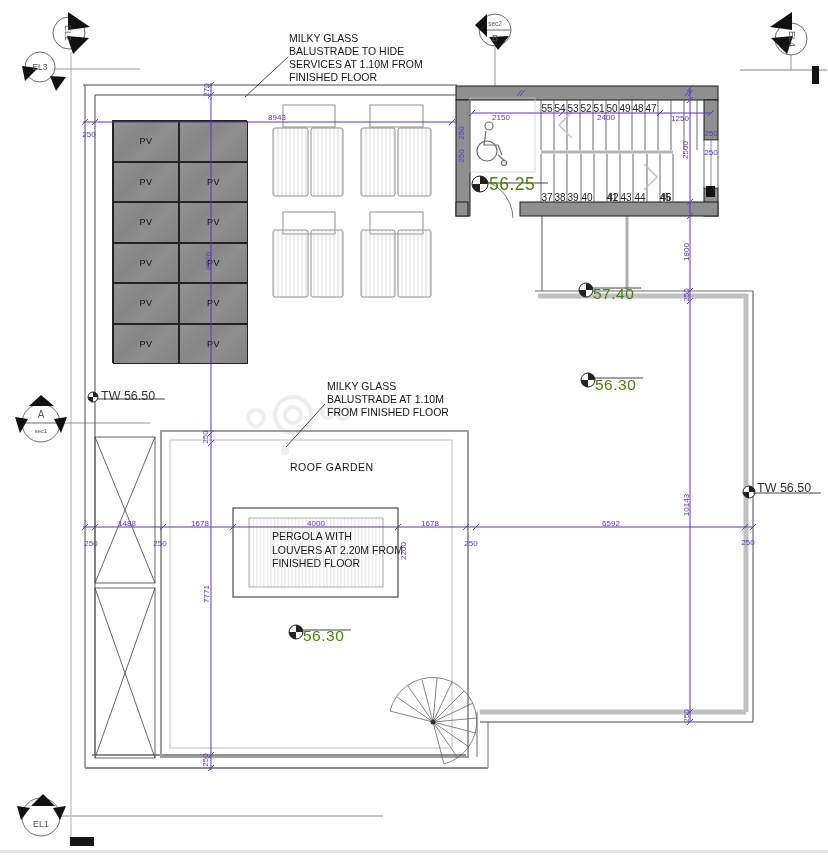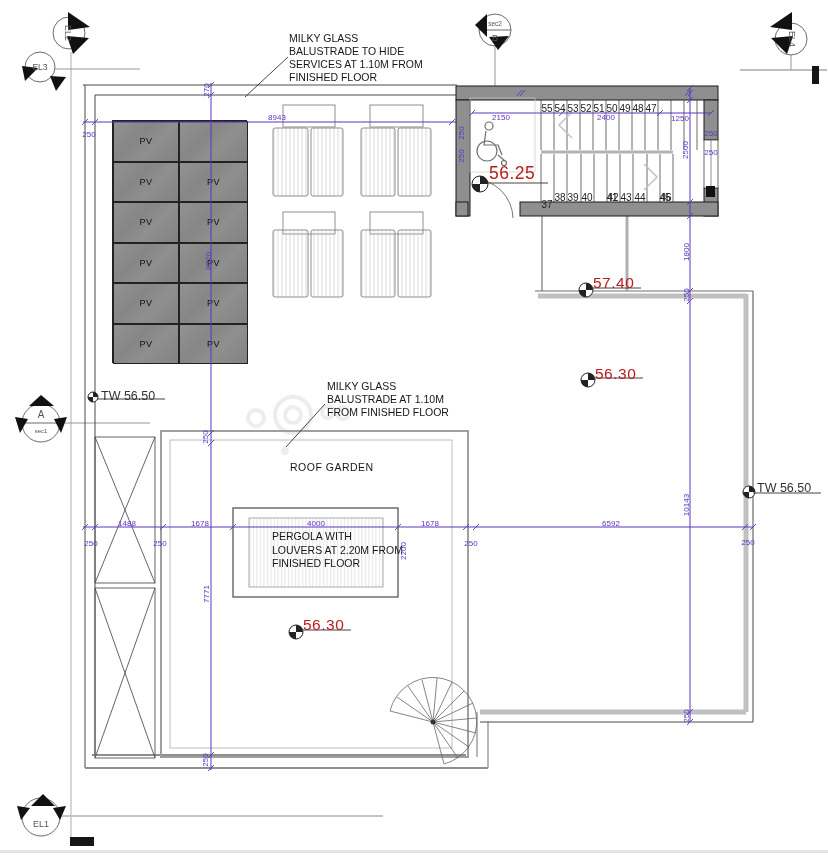--- a/index.html
+++ b/index.html
@@ -6,21 +6,21 @@
   #canvas{position:relative;width:828px;height:858px;background:#fff;overflow:hidden;
           font-family:"Liberation Sans",sans-serif;color:#1c1c1c;}
   .lw{position:absolute;left:0;top:0;z-index:2;}
   .t{position:absolute;white-space:nowrap;z-index:3;}
   .c{transform:translate(-50%,-50%);}
   .cr{transform:translate(-50%,-50%) rotate(-90deg);}
   .mr{transform:translate(-50%,-50%) rotate(90deg);}
   .d{font-size:8px;color:var(--color-dimension,#5a35c0);}
   .sn{font-size:10px;color:#222;transform:translate(-50%,0);}
   .note{position:absolute;z-index:3;font-size:10.5px;line-height:13px;color:#161616;}
-  .lvl{font-size:15.5px;color:#b91c1c;letter-spacing:.5px;}
+  .lvl{font-size:15.5px;color:#4d7c0f;letter-spacing:.5px;margin-top:11px;}
   .mk{color:#555;}
   #pvgrid{position:absolute;left:112px;top:120px;width:135px;height:243px;z-index:1;
           display:grid;grid-template-columns:66px 69px;grid-template-rows:repeat(6,40.5px);
           border:1.5px solid #222;box-sizing:border-box;}
   .pvcell{border:0.8px solid #222;display:flex;align-items:center;justify-content:center;
           background:linear-gradient(135deg,#929292 0%,#868686 38%,#8f8f8f 60%,#828282 100%);}
   .pvcell span{font-size:9px;color:#101010;letter-spacing:.5px;}
   #watermark{position:absolute;left:233px;top:385px;z-index:0;display:flex;align-items:center;}
   #watermark .wmtext{font-size:44px;font-weight:700;color:var(--color-watermark,#ededed);
           letter-spacing:1px;margin-left:6px;}
@@ -294,21 +294,21 @@
 
   <span class="t sn" style="left:547px;top:103px;">55</span>
   <span class="t sn" style="left:560px;top:103px;">54</span>
   <span class="t sn" style="left:573px;top:103px;">53</span>
   <span class="t sn" style="left:586px;top:103px;">52</span>
   <span class="t sn" style="left:599px;top:103px;">51</span>
   <span class="t sn" style="left:612px;top:103px;">50</span>
   <span class="t sn" style="left:625px;top:103px;">49</span>
   <span class="t sn" style="left:638px;top:103px;">48</span>
   <span class="t sn" style="left:651px;top:103px;">47</span>
-  <span class="t sn" style="left:547px;top:192px;margin-top:7px;">37</span>
+  <span class="t sn" style="left:547px;top:192px;">37</span>
   <span class="t sn" style="left:560px;top:192px;">38</span>
   <span class="t sn" style="left:573px;top:192px;">39</span>
   <span class="t sn" style="left:587px;top:192px;">40</span>
   <span class="t sn" style="left:600px;top:192px;padding-left:24px;">41</span>
   <span class="t sn" style="left:613px;top:192px;">42</span>
   <span class="t sn" style="left:626px;top:192px;">43</span>
   <span class="t sn" style="left:640px;top:192px;">44</span>
   <span class="t sn" style="left:653px;top:192px;padding-left:24px;">45</span>
   <span class="t sn" style="left:666px;top:192px;">46</span>
 

